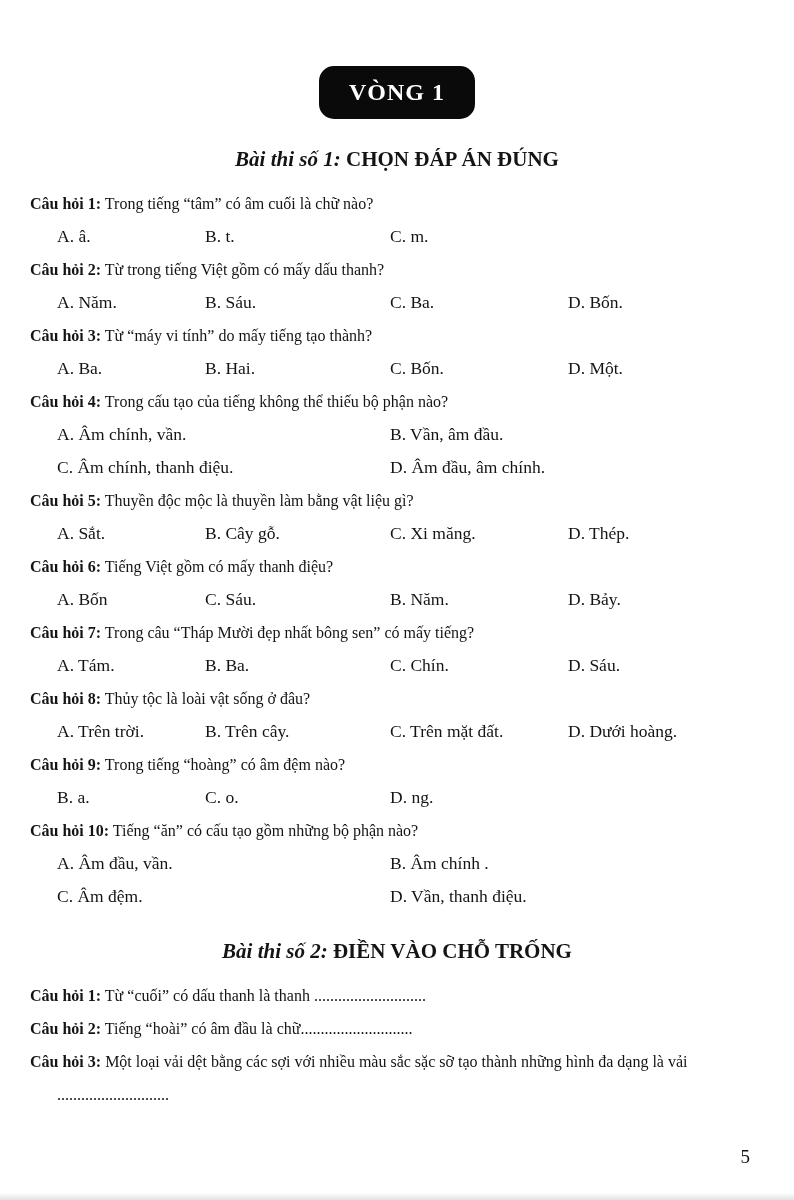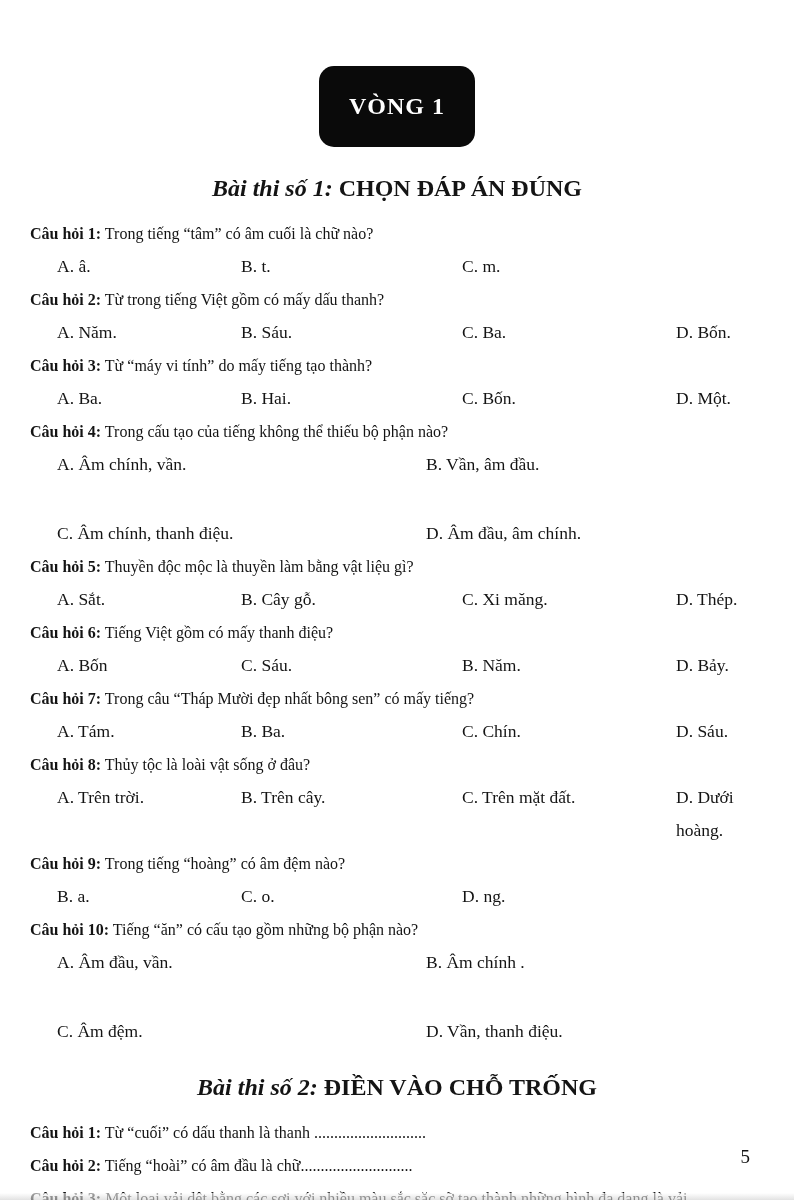--- a/index.html
+++ b/index.html
@@ -22,46 +22,45 @@
     opacity: .6;
   }
   .badge-wrap { text-align: center; padding-top: 66px; margin-bottom: 28px; }
   .badge {
     display: inline-block;
     background: #0a0a0a;
     color: #ffffff;
     font-weight: bold;
     font-size: 24px;
     letter-spacing: 1px;
-    padding: 27px 30px;
+    padding: 13px 30px;
     border-radius: 15px;
   }
   .content { padding: 0 30px; }
   .section-title {
     text-align: center;
-    font-size: 24px;
+    font-size: 21px;
     font-weight: bold;
     margin: 26px 0 15px 0;
   }
   .section-title .tp { font-style: italic; }
   .question {
     font-size: 16px;
     line-height: 33px;
   }
   .q-label { font-weight: bold; }
   .question.fill {
     padding-left: 27px;
     text-indent: -27px;
   }
   .options {
     margin-left: 27px;
     display: grid;
     font-size: 17.5px;
     line-height: 33px;
-    gap: 36px;
   }
   .options.cols-4 { grid-template-columns: 148px 185px 178px 1fr; }
   .options.cols-2 { grid-template-columns: 333px 1fr; }
   .page-number {
     position: absolute;
     right: 44px;
     bottom: 32px;
     font-size: 19px;
   }
 </style>

